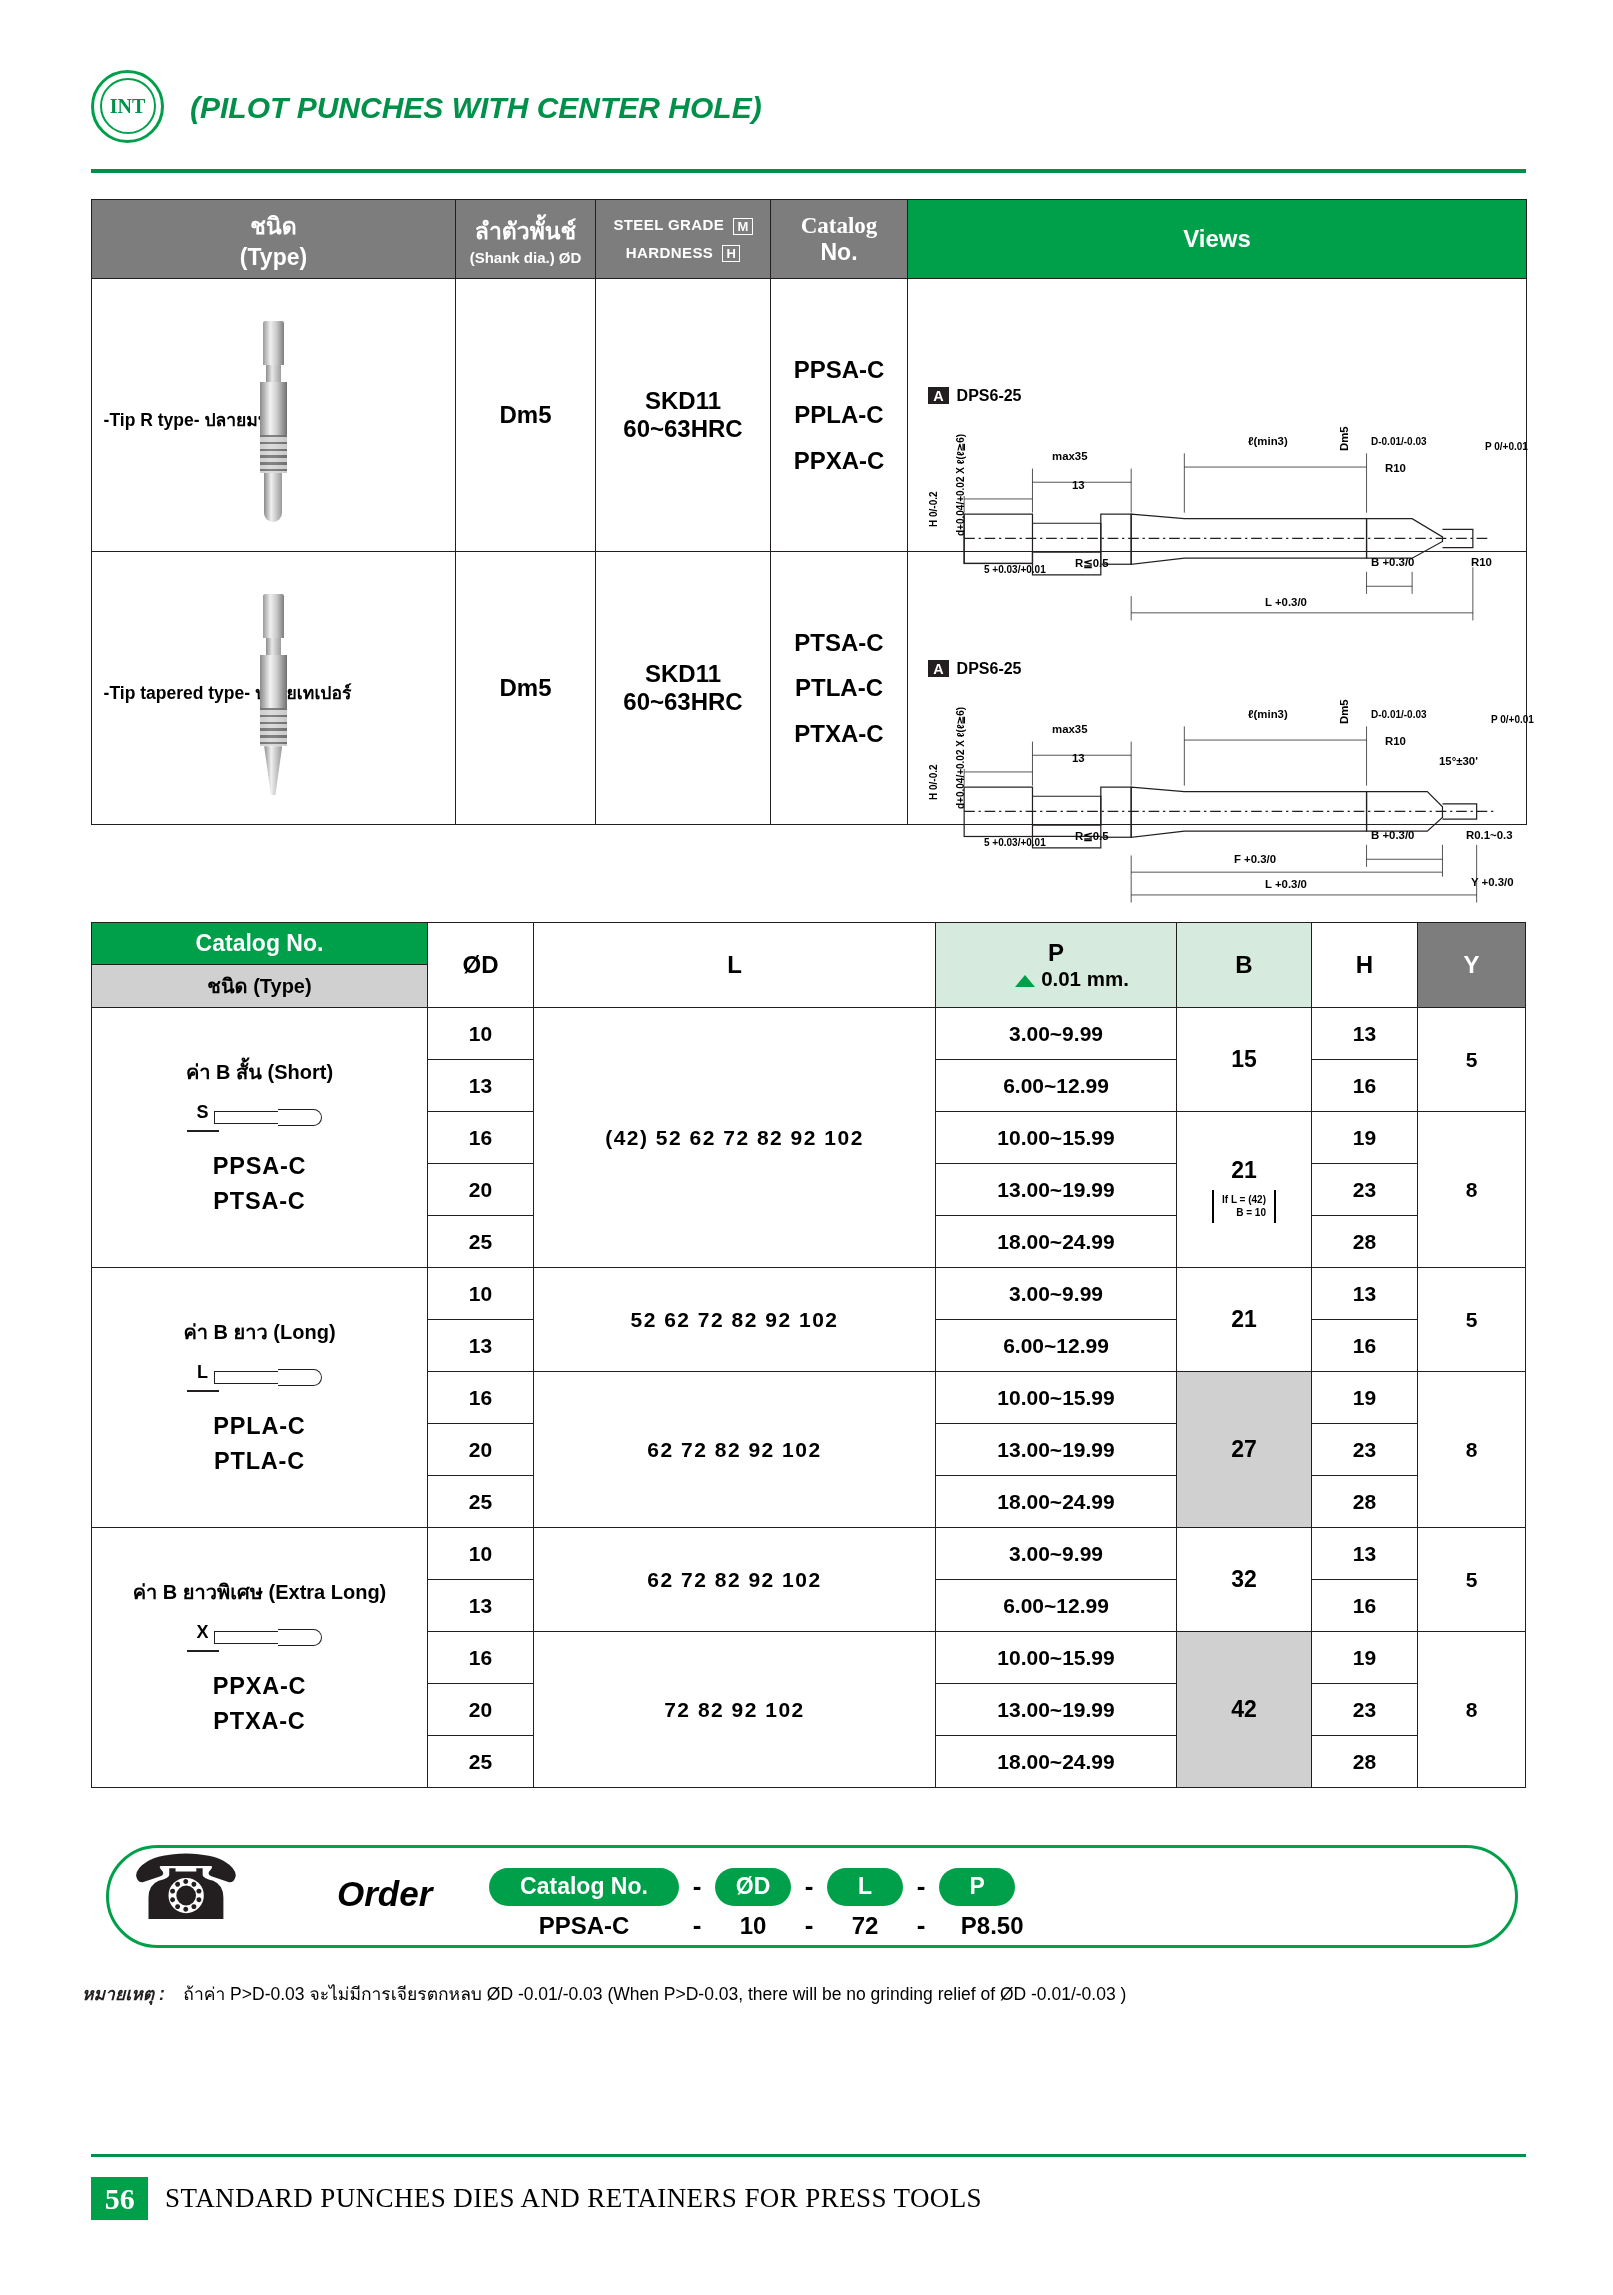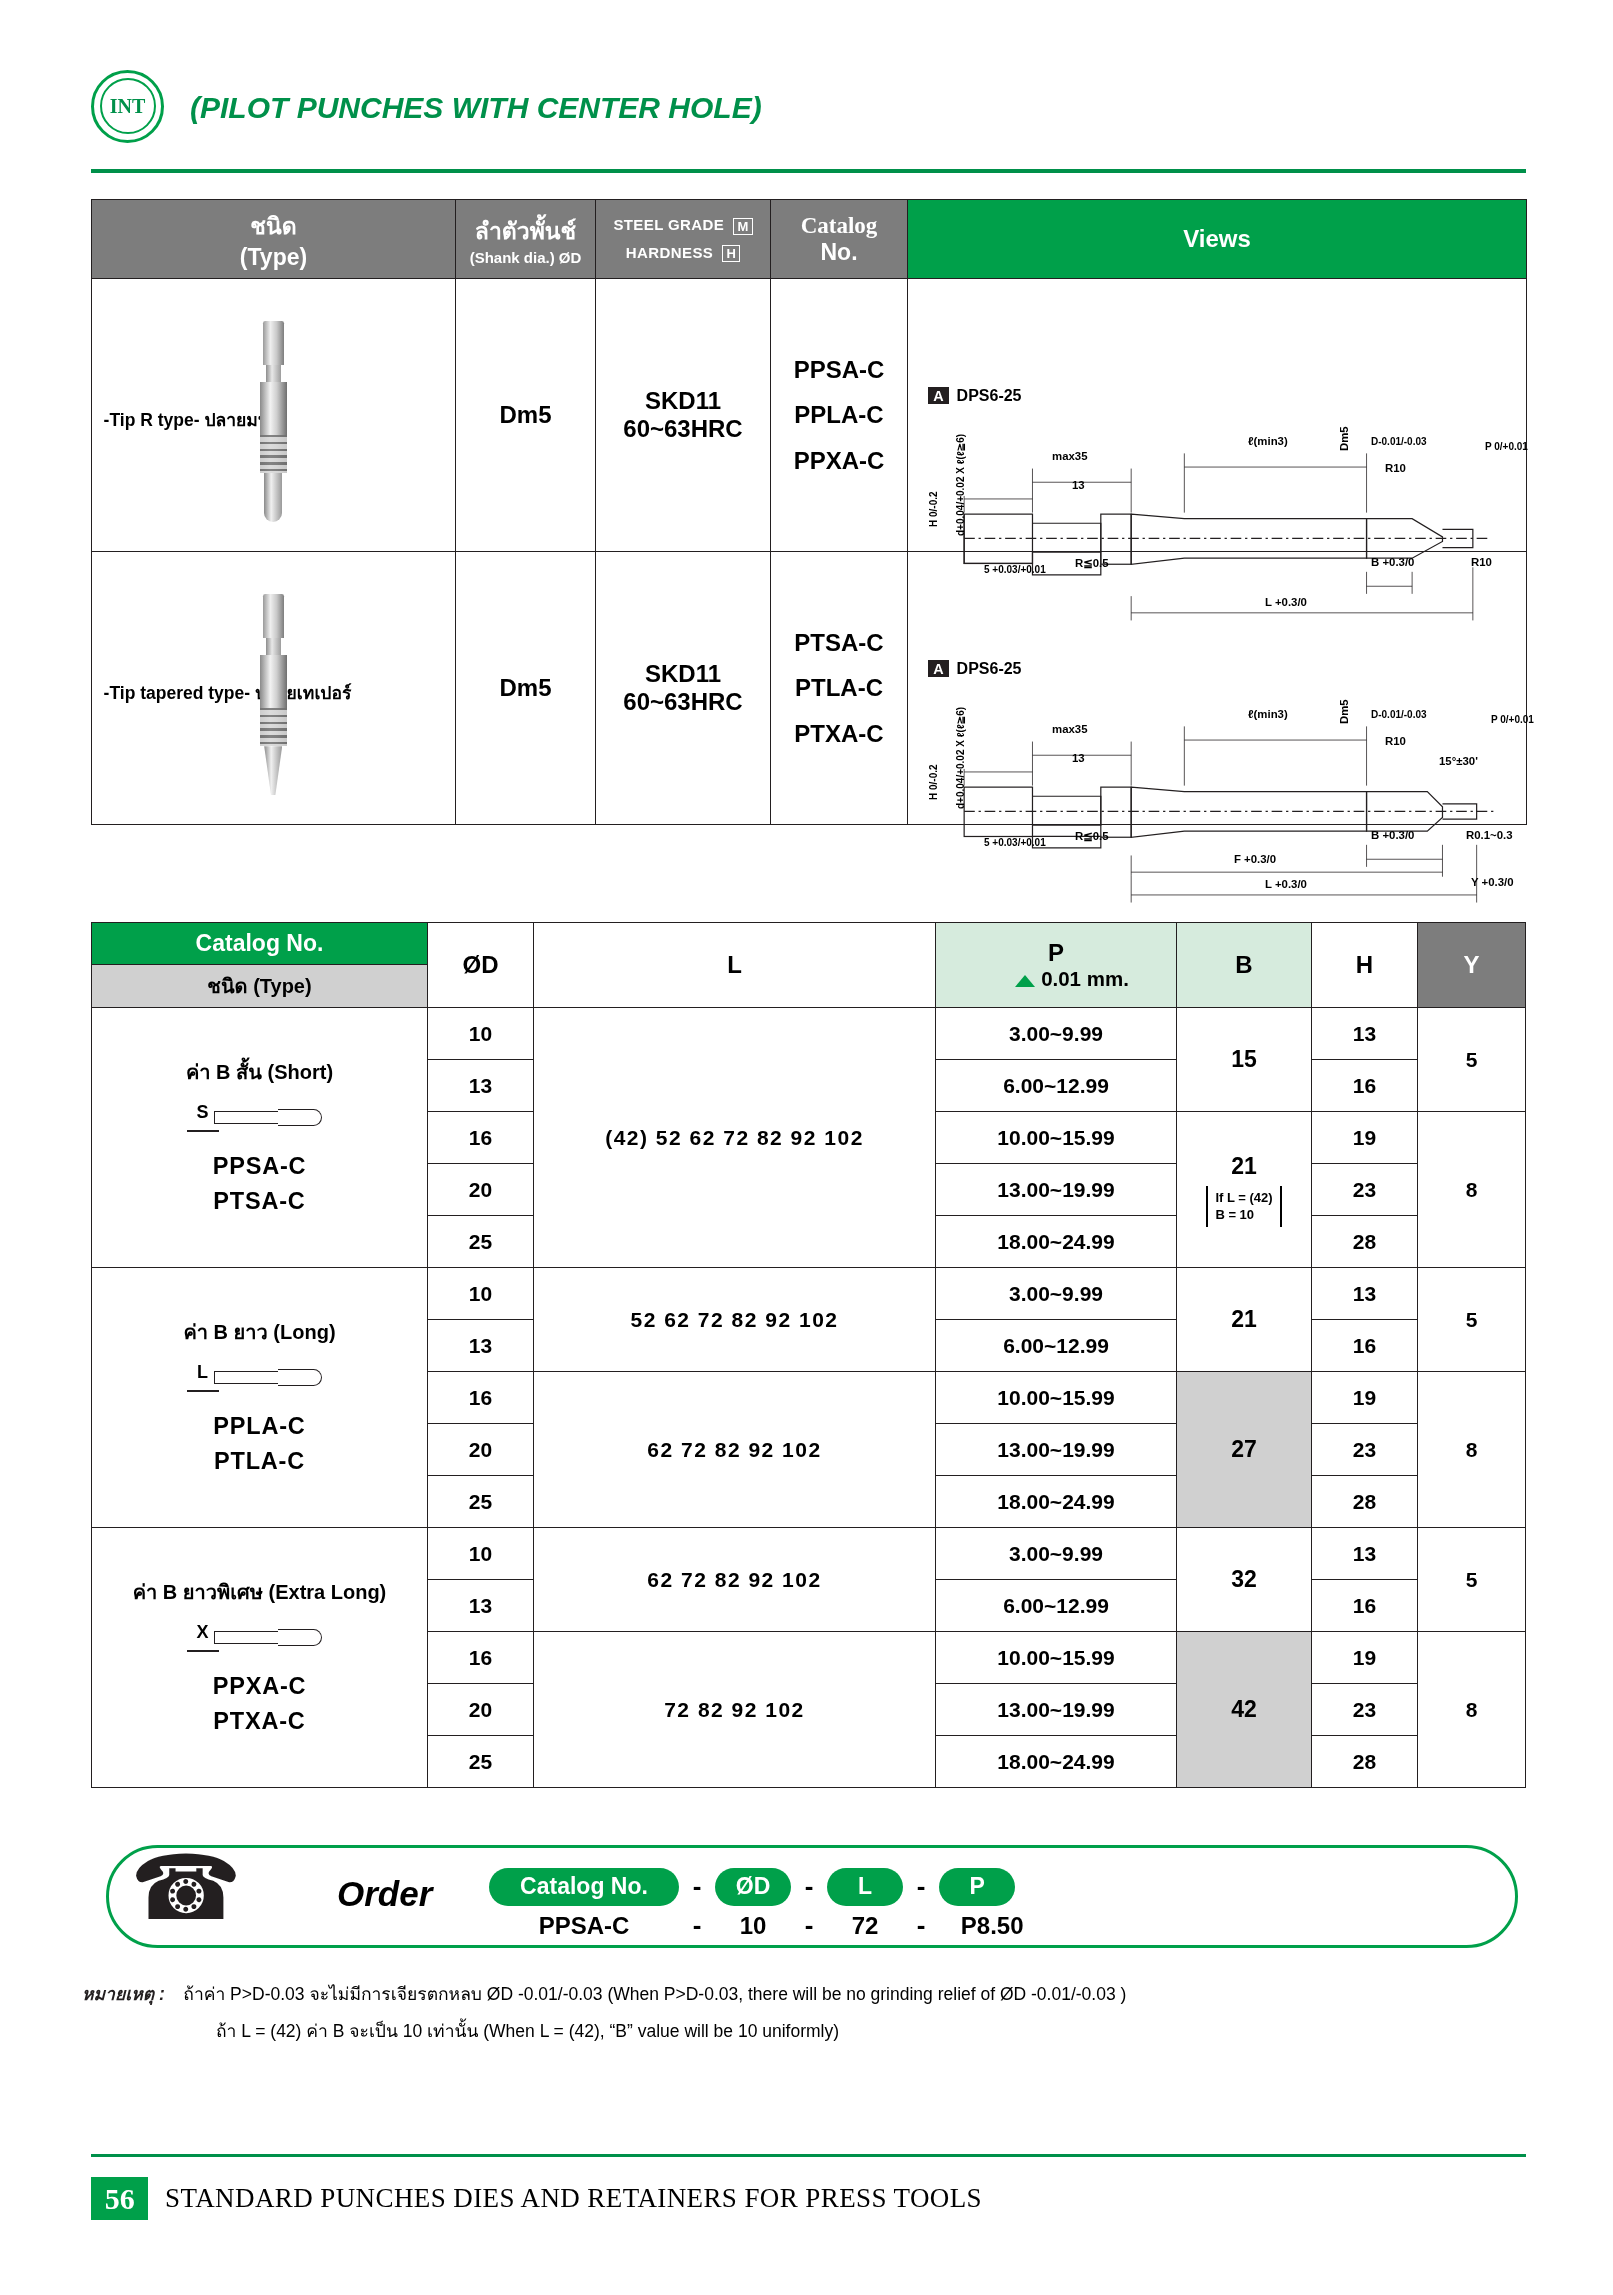--- a/index.html
+++ b/index.html
@@ -167,21 +167,21 @@
     position:absolute; left: 94px; top: 10px; width: 44px; height: 17.5px;
     border: 1.5px solid #231f20; border-left: none;
     border-radius: 0 10.6px 10.6px 0; background:#fff;
   }
   .mini-punch .mp-label {
     position:absolute; left: 3px; top: 3px; width: 32px; height: 30px;
     border-bottom: 2.3px solid #231f20;
     font-size: 18px; font-weight: bold; text-align:center;
   }
   .pnote {
-    font-size: 13px; font-weight: bold; line-height: 1.35; text-align:left;
+    font-size: 10px; font-weight: bold; line-height: 1.35; text-align:right;
     border-left: 2.3px solid #000; border-right: 2.3px solid #000;
     display:inline-block; padding: 3px 7.6px; margin-top: 6px;
   }
   .p-head-arrow {
     display:inline-block; width:0;height:0;
     border-left: 10px solid transparent; border-right: 10px solid transparent;
     border-bottom: 12px solid #fff; vertical-align: middle; margin-right: 6px;
   }
 
   
@@ -629,23 +629,20 @@
       <span class="dash">-</span>
       <span style="width:106px;text-align:center;display:inline-block">P8.50</span>
     </div>
   </div>
 
   <div class="notes">
     <div class="line">
       <span class="lead" style="font-style:italic">หมายเหตุ :</span>
       <span style="margin-left:13.7px">ถ้าค่า P&gt;D-0.03 จะไม่มีการเจียรตกหลบ ØD -0.01/-0.03  (When P&gt;D-0.03, there will be no grinding relief of ØD -0.01/-0.03 )</span>
     </div>
-    <div class="line" style="margin-left:134px">
-      <span>ถ้า L = (42) ค่า B จะเป็น 10 เท่านั้น (When L = (42), “B” value will be 10 uniformly)</span>
-    </div>
   </div>
 
   <div class="footer-rule"></div>
   <div class="footer">
     <div class="pageno">56</div>
     <div class="footer-text">STANDARD PUNCHES DIES AND RETAINERS FOR PRESS TOOLS</div>
   </div>
 
 </div>
 

